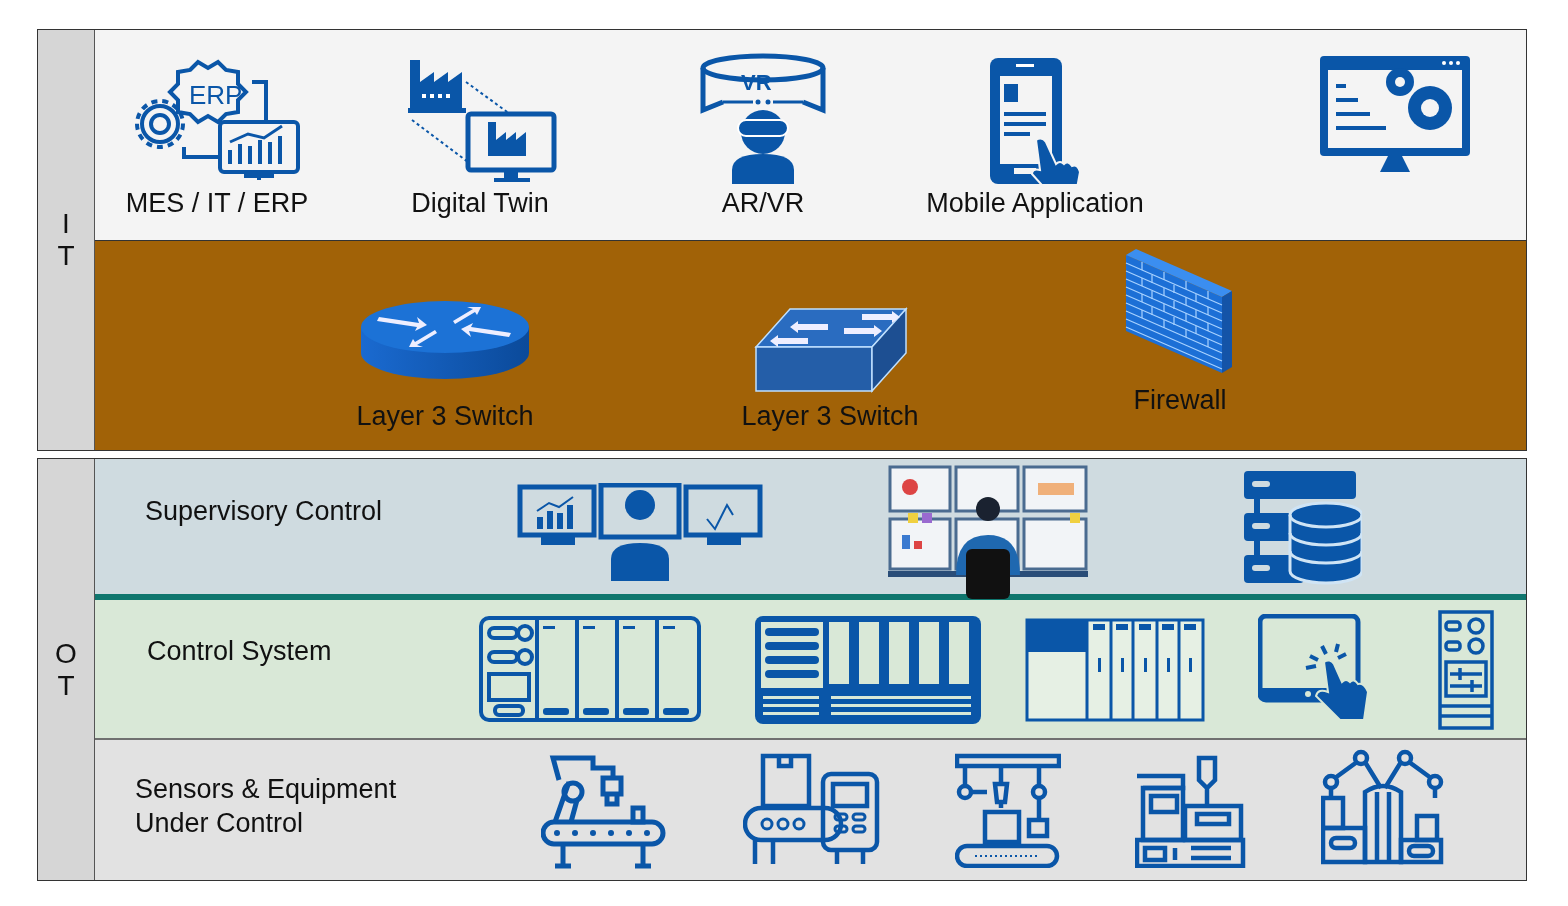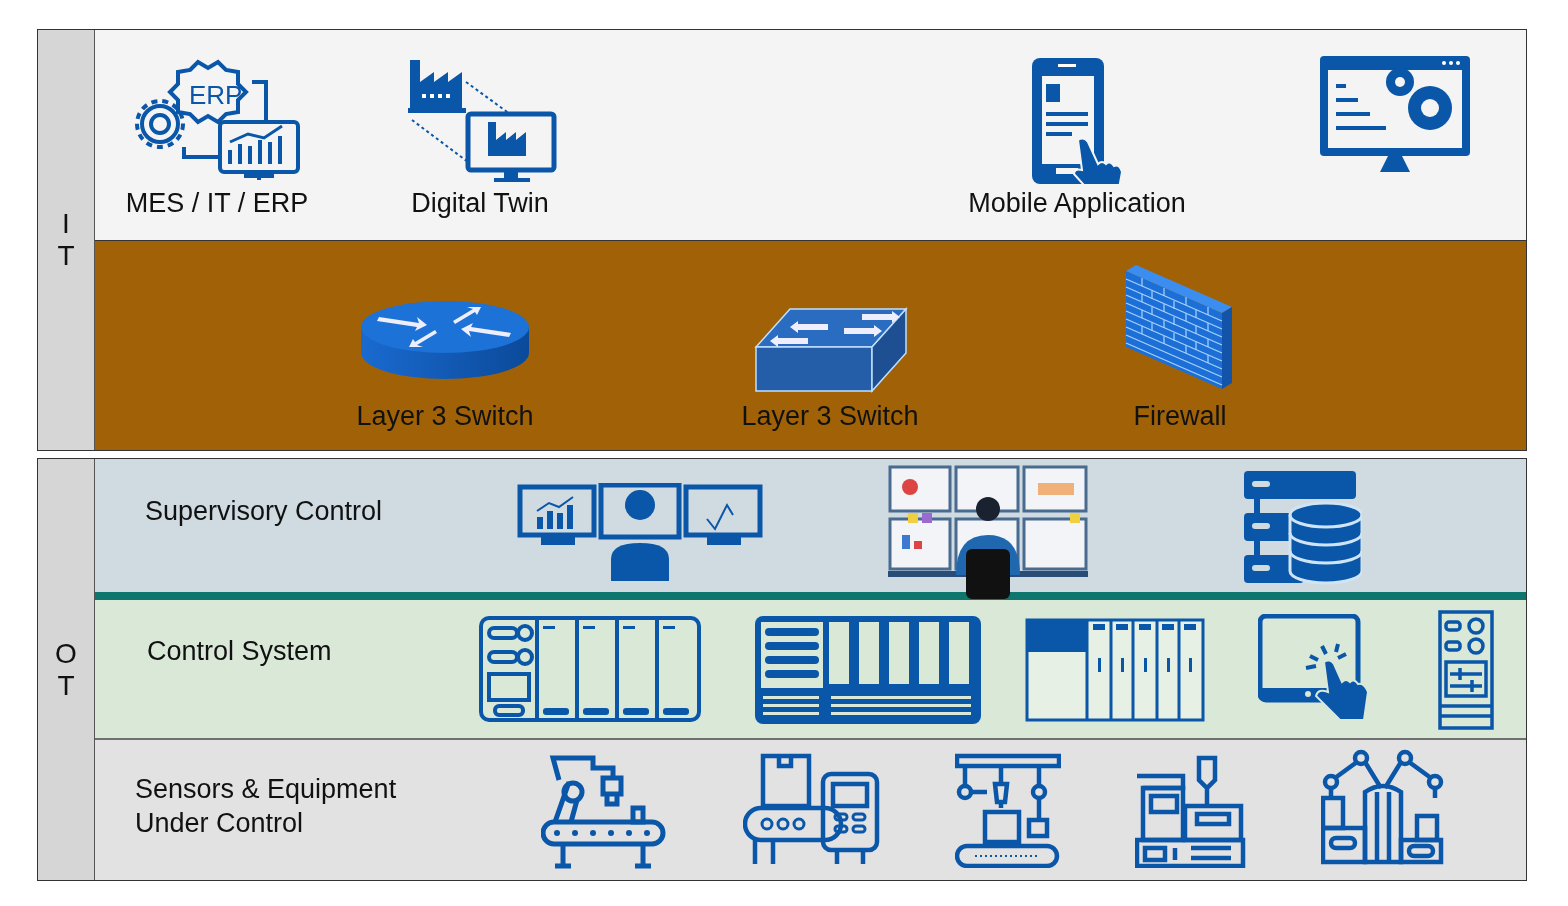--- a/index.html
+++ b/index.html
@@ -8,21 +8,21 @@
   .frame { position:absolute; left:37px; width:1490px; border:1.5px solid #333; box-sizing:border-box; }
   #it-frame { top:29px; height:422px; }
   #ot-frame { top:458px; height:423px; }
   .side { position:absolute; left:0; top:0; bottom:0; width:57px; background:#d6d6d6;
           border-right:1.5px solid #555; box-sizing:border-box;
           display:flex; flex-direction:column; align-items:center; justify-content:center; }
   .side span { font-size:28px; line-height:32px; color:#111; }
   .band { position:absolute; left:57px; right:0; box-sizing:border-box; }
   #band-apps { top:0; height:211px; background:#f4f4f4; border-bottom:1.5px solid #333; }
   #band-net { top:211px; height:209px; background:#a16207; }
-  #band-sup { top:0; height:141px; background:#cfdbe0; border-bottom:8px solid #0f766e; }
+  #band-sup { top:0; height:141px; background:#cfdbe0; border-bottom:6px solid #0f766e; }
   #band-ctl { top:141px; height:140px; background:#d9e8d7; border-bottom:2px solid #707070; }
   #band-eq  { top:281px; height:140px; background:#e2e2e2; }
   .item { position:absolute; display:flex; flex-direction:column; align-items:center; }
   .item .lbl { font-size:27px; white-space:nowrap; margin-top:4px; }
   .rowlbl { position:absolute; font-size:27px; line-height:34px; }
   svg { display:block; }
   .ic { position:absolute; }
 </style>
 </head>
 <body>
@@ -65,22 +65,36 @@
         <text x="57" y="52" font-family="Liberation Sans, sans-serif" font-size="26" fill="#0a56a8" stroke="none">ERP</text>
         <rect x="88" y="70" width="78" height="50" rx="4"></rect>
         <path d="M98 112 v-14 M108 112 v-20 M118 112 v-18 M128 112 v-24 M138 112 v-22 M148 112 v-28"></path>
         <path d="M98 90 l18 -8 16 4 18 -12" stroke-width="3"></path>
         <path d="M112 124 h30 M127 120 v8"></path>
         <path d="M120 30 h14 v40 M52 95 v10 h36"></path>
       </svg>
       <div class="lbl">MES / IT / ERP</div>
     </div>
 
-
-    <div class="item" style="left:862px; top:22px; width:240px;">
+    <div class="item" style="left:598px; top:22px; width:140px;">
+      <svg width="130" height="132" viewBox="0 0 130 132">
+        <ellipse cx="65" cy="16" rx="60" ry="12" fill="none" stroke="#0a56a8" stroke-width="5"></ellipse>
+        <path d="M5 16 v42 l20 -8 M125 16 v42 l-20 -8" fill="none" stroke="#0a56a8" stroke-width="5"></path>
+        <path d="M25 50 h30 M75 50 h30" stroke="#0a56a8" stroke-width="3"></path>
+        <text x="43" y="38" font-family="Liberation Sans, sans-serif" font-weight="bold" font-size="22" fill="#0a56a8">VR</text>
+        <circle cx="60" cy="50" r="2.5" fill="#0a56a8"></circle>
+          <circle cx="70" cy="50" r="2.5" fill="#0a56a8"></circle>
+        <circle cx="65" cy="80" r="22" fill="#0a56a8"></circle>
+        <rect x="40" y="68" width="50" height="16" rx="8" fill="#0a56a8" stroke="#fff" stroke-width="2"></rect>
+        <path d="M34 132 v-14 q0 -16 31 -16 q31 0 31 16 v14z" fill="#0a56a8"></path>
+      </svg>
+      <div class="lbl">AR/VR</div>
+    </div>
+
+    <div class="item" style="left:820px; top:22px; width:240px;">
       <svg width="110" height="132" viewBox="0 0 110 132">
         <rect x="10" y="6" width="72" height="126" rx="8" fill="#0a56a8"></rect>
         <rect x="20" y="24" width="52" height="88" fill="#f4f4f4"></rect>
         <rect x="36" y="12" width="18" height="3" fill="#fff"></rect>
         <rect x="24" y="32" width="14" height="18" fill="#0a56a8"></rect>
         <rect x="24" y="60" width="42" height="4" fill="#0a56a8"></rect>
           <rect x="24" y="70" width="42" height="4" fill="#0a56a8"></rect>
           <rect x="24" y="80" width="26" height="4" fill="#0a56a8"></rect>
         <rect x="34" y="116" width="22" height="6" fill="#f4f4f4"></rect>
         <path d="M56 88 q6 -4 10 2 l10 22 q4 -4 8 0 q4 -4 8 2 q6 -2 8 6 l-4 22 h-26 l-18 -20 q0 -6 8 -4z" fill="#0a56a8" stroke="#f4f4f4" stroke-width="2"></path>
@@ -135,21 +149,21 @@
         <path d="M122 74 L156 36 V80 L122 118z" fill="#1d4f92" stroke="#bfe0ff" stroke-width="1.5"></path>
         <g fill="#eef">
             <path d="M40 54 l8 -6 v3 h30 v6 h-30 v3z"></path>
             <path d="M150 44 l-8 6 v-3 h-30 v-6 h30 v-3z"></path>
             <path d="M20 68 l8 -6 v3 h30 v6 h-30 v3z"></path>
             <path d="M132 58 l-8 6 v-3 h-30 v-6 h30 v-3z"></path>
           </g>
       </svg>
       <div class="lbl">Layer 3 Switch</div>
     </div>
-    <div class="item" style="left:1010px; top:22px; width:150px;">
+    <div class="item" style="left:1010px; top:6px; width:150px;">
       <svg width="112" height="134" viewBox="0 0 112 134">
         <path d="M2 8 L98 50 V126 L2 84z" fill="#1c6fd6"></path>
         <path d="M2 8 L12 2 L108 44 L98 50z" fill="#3b8ef0"></path>
         <path d="M98 50 L108 44 V120 L98 126z" fill="#1454a8"></path>
         <g stroke="#a8d2ff" stroke-width="1.2">
           <path d="M2 16 L98 58 M2 24 L98 66 M2 32 L98 74 M2 40 L98 82 M2 48 L98 90 M2 56 L98 98 M2 64 L98 106 M2 72 L98 114 M2 80 L98 122"></path>
           <path d="M18 15 v8 M40 25 v8 M62 34 v8 M84 44 v8 M28 28 v8 M50 38 v8 M72 47 v8 M18 31 v8 M40 41 v8 M62 50 v8 M84 60 v8 M28 44 v8 M50 54 v8 M72 63 v8 M18 47 v8 M40 57 v8 M62 66 v8 M84 76 v8 M28 60 v8 M50 70 v8 M72 79 v8 M18 63 v8 M40 73 v8 M62 82 v8 M84 92 v8"></path>
         </g>
       </svg>
       <div class="lbl">Firewall</div>

